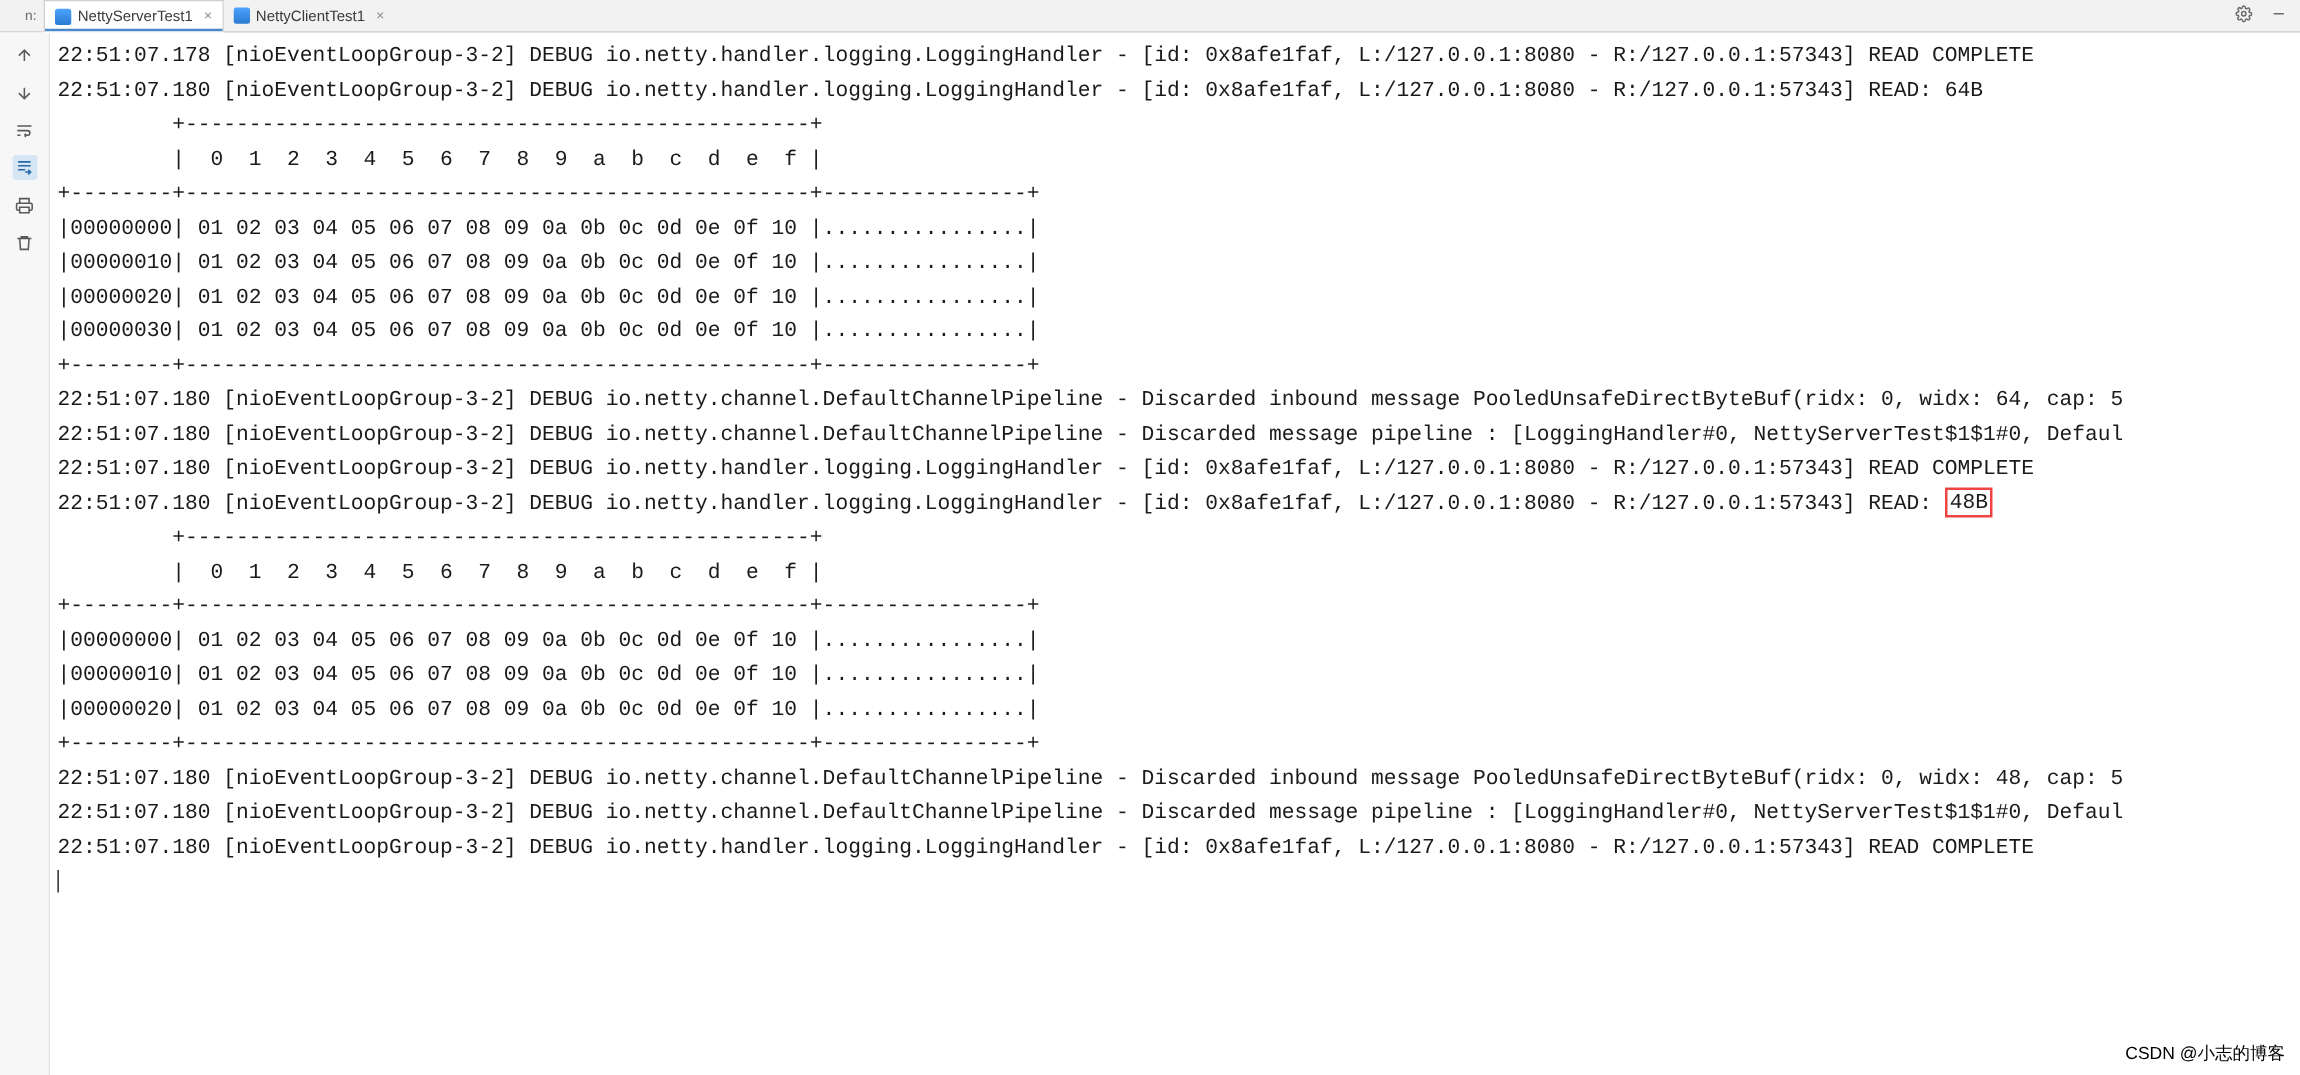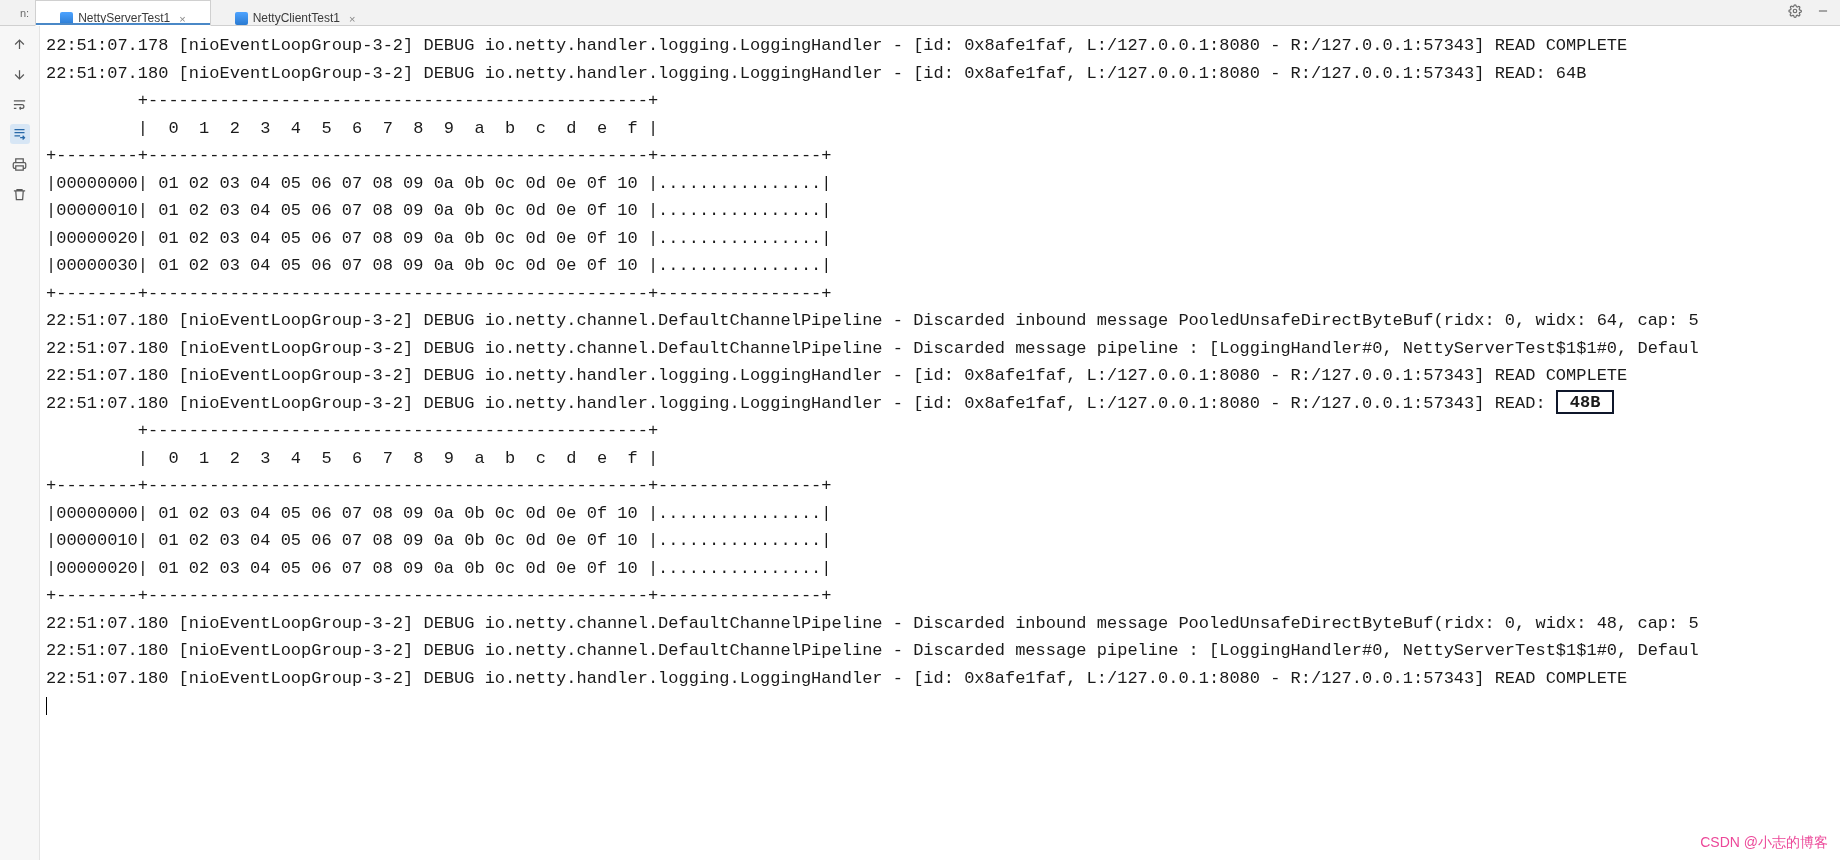--- a/index.html
+++ b/index.html
@@ -1,39 +1,39 @@
 <!DOCTYPE html>
 <html><head>
 <meta charset="utf-8">
 <style>
   * { margin: 0; padding: 0; box-sizing: border-box; }
   html, body { width: 100%; height: 100%; font-family: "Microsoft YaHei", sans-serif; background: #fff; color: #2b2b2b; font-size: 12px; overflow: hidden; }
   .app { display: flex; flex-direction: column; width: 1840px; height: 860px; position: relative; }
   .tabs-bar { height: 26px; background: #f2f2f2; border-bottom: 1px solid #d0d0d0; display: flex; align-items: stretch; padding-left: 20px; }
   .tabs-bar .prefix { display:flex; align-items:center; padding:0 6px 0 0; color:#6b6b6b; font-size:11px; }
-  .tab { display: flex; align-items: flex-end; padding: 0 24px; gap: 5px; font-size: 12px; color: #3b3b3b; position: relative; }
+  .tab { display: flex; align-items: center; padding: 0 8px; gap: 5px; font-size: 12px; color: #3b3b3b; position: relative; }
   .tab.active { background: #ffffff; border-top: 1px solid #d0d0d0; border-left:1px solid #d0d0d0; border-right:1px solid #d0d0d0; border-bottom:1px solid #fff; margin-bottom:-1px; }
   .tab.active::after { content:""; position:absolute; left:0; right:0; bottom:0; height:2px; background:#4a88c7; }
   .tab-icon { width: 13px; height: 13px; border-radius: 2px; display:inline-block; }
   .ico-run { background: linear-gradient(#4da3ff,#2a7ad1); }
   .tab .close { color:#888; font-size:11px; margin-left:4px; cursor:pointer; }
   .titlebar-right { margin-left:auto; display:flex; align-items:center; gap:14px; padding-right:10px; color:#6b6b6b; }
   .titlebar-right svg { width:14px; height:14px; }
 
   .body-row { flex:1; display:flex; min-height:0; }
   .gutter { width: 40px; background: #f7f7f7; border-right: 1px solid #e4e4e4; display:flex; flex-direction:column; align-items:center; padding-top:8px; gap:10px; }
   .gutter .gbtn { width:20px; height:20px; display:flex; align-items:center; justify-content:center; color:#5a5a5a; cursor:pointer; border-radius:3px; }
   .gutter .gbtn svg { width:15px; height:15px; }
   .gutter .gbtn.hl { background:#d7e6f5; color:#2768a8; }
 
   .console { flex:1; overflow:auto; padding: 6px 8px 0 6px; font-family: Consolas, "Courier New", monospace; font-size: 17px; line-height: 27.5px; white-space: pre; color:#1a1a1a; }
   .console .cursor { display:inline-block; width:1px; height:18px; background:#000; vertical-align:middle; }
-  .hl-box { display:inline-block; border:2px solid #0f172a; padding:0 12px; line-height:22px; height:24px; vertical-align:baseline; position:relative; top:-1px;font-weight:bold; }
+  .hl-box { display:inline-block; border:2px solid #ef4444; padding:0 2px; line-height:22px; height:24px; vertical-align:baseline; position:relative; top:-1px; }
 
-  .watermark { position:absolute; right:12px; bottom:8px; color:#ec4899; font-size:14px; pointer-events:none; }
+  .watermark { position:absolute; right:12px; bottom:8px; color:#000000; font-size:14px; pointer-events:none; }
 </style>
 </head>
 <body>
 
 <div class="app">
   <div class="tabs-bar">
     <span class="prefix">n:</span>
     <div class="tab active">
       <span class="tab-icon ico-run"></span>
       <span>NettyServerTest1</span>

